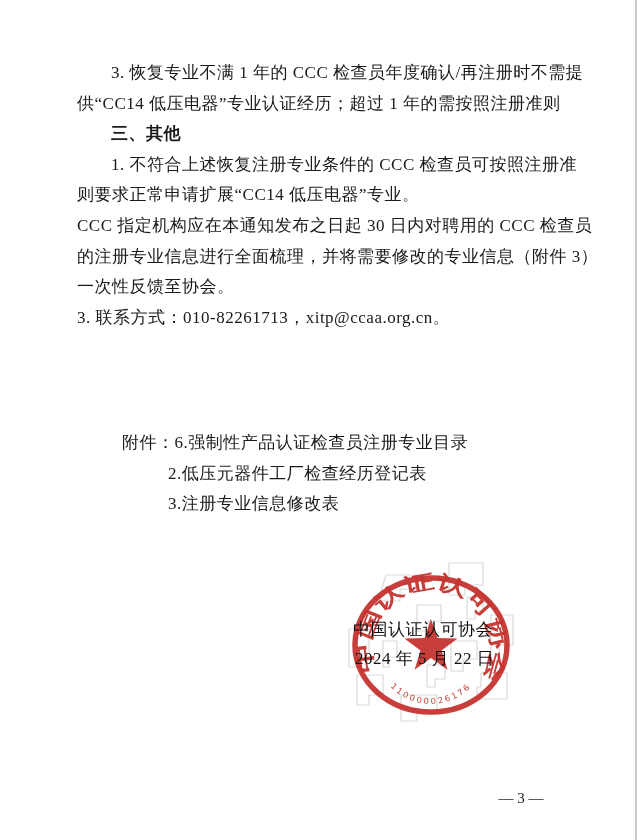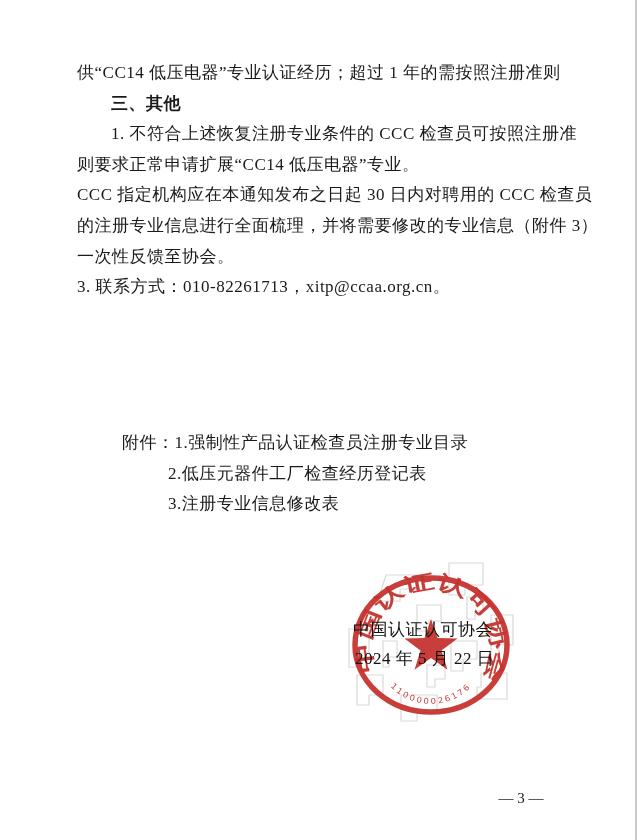--- a/index.html
+++ b/index.html
@@ -81,32 +81,33 @@
     font-family: "DejaVu Sans", sans-serif;
     fill: #c5342f;
   }
 </style>
 </head>
 <body>
 
 <div class="page">
 
   <div class="doc-body">
+    <p class="ln indent fill">3. 恢复专业不满 1 年的 CCC 检查员年度确认/再注册时不需提</p>
     <p class="ln fill">供“CC14 低压电器”专业认证经历；超过 1 年的需按照注册准则</p>
     <p class="ln indent heading">三、其他</p>
     <p class="ln indent fill">1. 不符合上述恢复注册专业条件的 CCC 检查员可按照注册准</p>
     <p class="ln">则要求正常申请扩展“CC14 低压电器”专业。</p>
     <p class="ln fill">CCC 指定机构应在本通知发布之日起 30 日内对聘用的 CCC 检查员</p>
     <p class="ln fill">的注册专业信息进行全面梳理，并将需要修改的专业信息（附件 3）</p>
     <p class="ln">一次性反馈至协会。</p>
     <p class="ln">3. 联系方式：010-82261713，xitp@ccaa.org.cn。</p>
   </div>
 
   <div class="attachments">
-    <p class="ln">附件：1.强制性产品认证检查员注册专业目录</p>
+    <p class="ln">附件：6.强制性产品认证检查员注册专业目录</p>
     <p class="ln cont">2.低压元器件工厂检查经历登记表</p>
     <p class="ln cont">3.注册专业信息修改表</p>
   </div>
 
   <div class="seal-area">
     <svg class="seal-svg" width="200" height="200" viewBox="0 0 200 200">
 
       <g stroke="#d4d4d4" stroke-width="1.2" fill="none" opacity="0.9">
         <path d="M 55 30 h 30 v 14 h -16 v 12 h -22 z"></path>
         <path d="M 118 18 h 34 v 22 h -18 v 10 h -16 z"></path>

